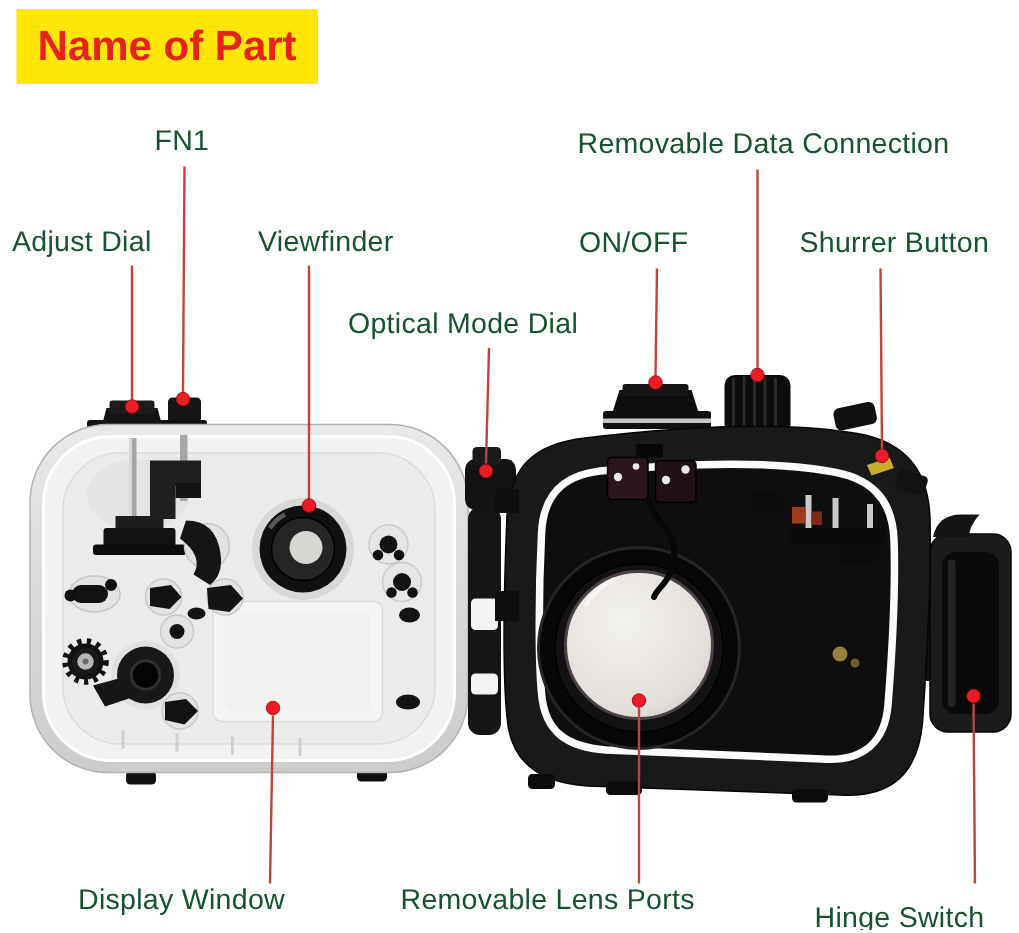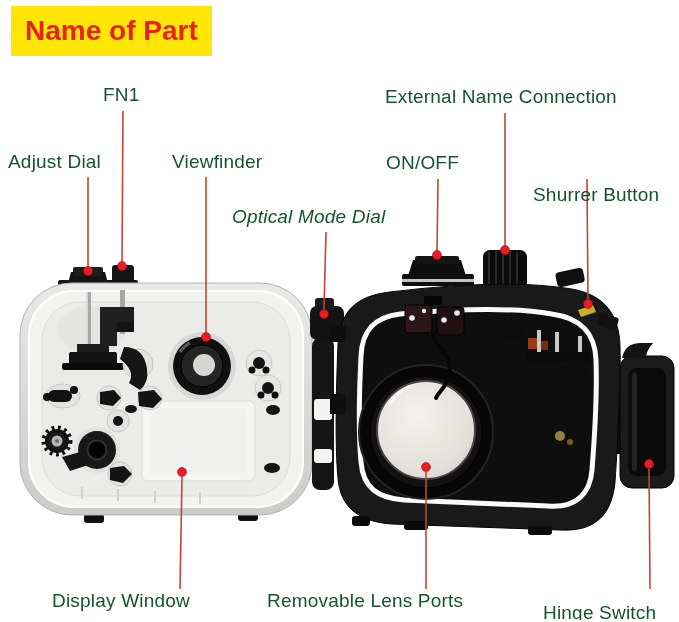--- a/index.html
+++ b/index.html
@@ -223,21 +223,21 @@
       <circle cx="426" cy="467" r="4.5"></circle>
       <circle cx="649" cy="464" r="4.5"></circle>
     </g>
   </svg>
 
   <div class="title-badge">Name of Part</div>
 
   <div class="part-label" style="left:103px; top:85px;">FN1</div>
   <div class="part-label" style="left:8px;   top:152px;">Adjust Dial</div>
   <div class="part-label" style="left:172px; top:152px;">Viewfinder</div>
-  <div class="part-label" style="left:232px; top:207px;font-style:italic;">Optical Mode Dial</div>
-  <div class="part-label" style="left:385px; top:87px;">External Name Connection</div>
+  <div class="part-label" style="left:232px; top:207px;">Optical Mode Dial</div>
+  <div class="part-label" style="left:385px; top:87px;">Removable Data Connection</div>
   <div class="part-label" style="left:386px; top:153px;">ON/OFF</div>
-  <div class="part-label" style="left:533px; top:153px;margin-top:32px;">Shurrer Button</div>
+  <div class="part-label" style="left:533px; top:153px;">Shurrer Button</div>
   <div class="part-label" style="left:267px; top:591px;">Removable Lens Ports</div>
   <div class="part-label" style="left:52px;  top:591px;">Display Window</div>
   <div class="part-label" style="left:543px; top:603px;">Hinge Switch</div>
 
 </div>
 
 </body></html>

